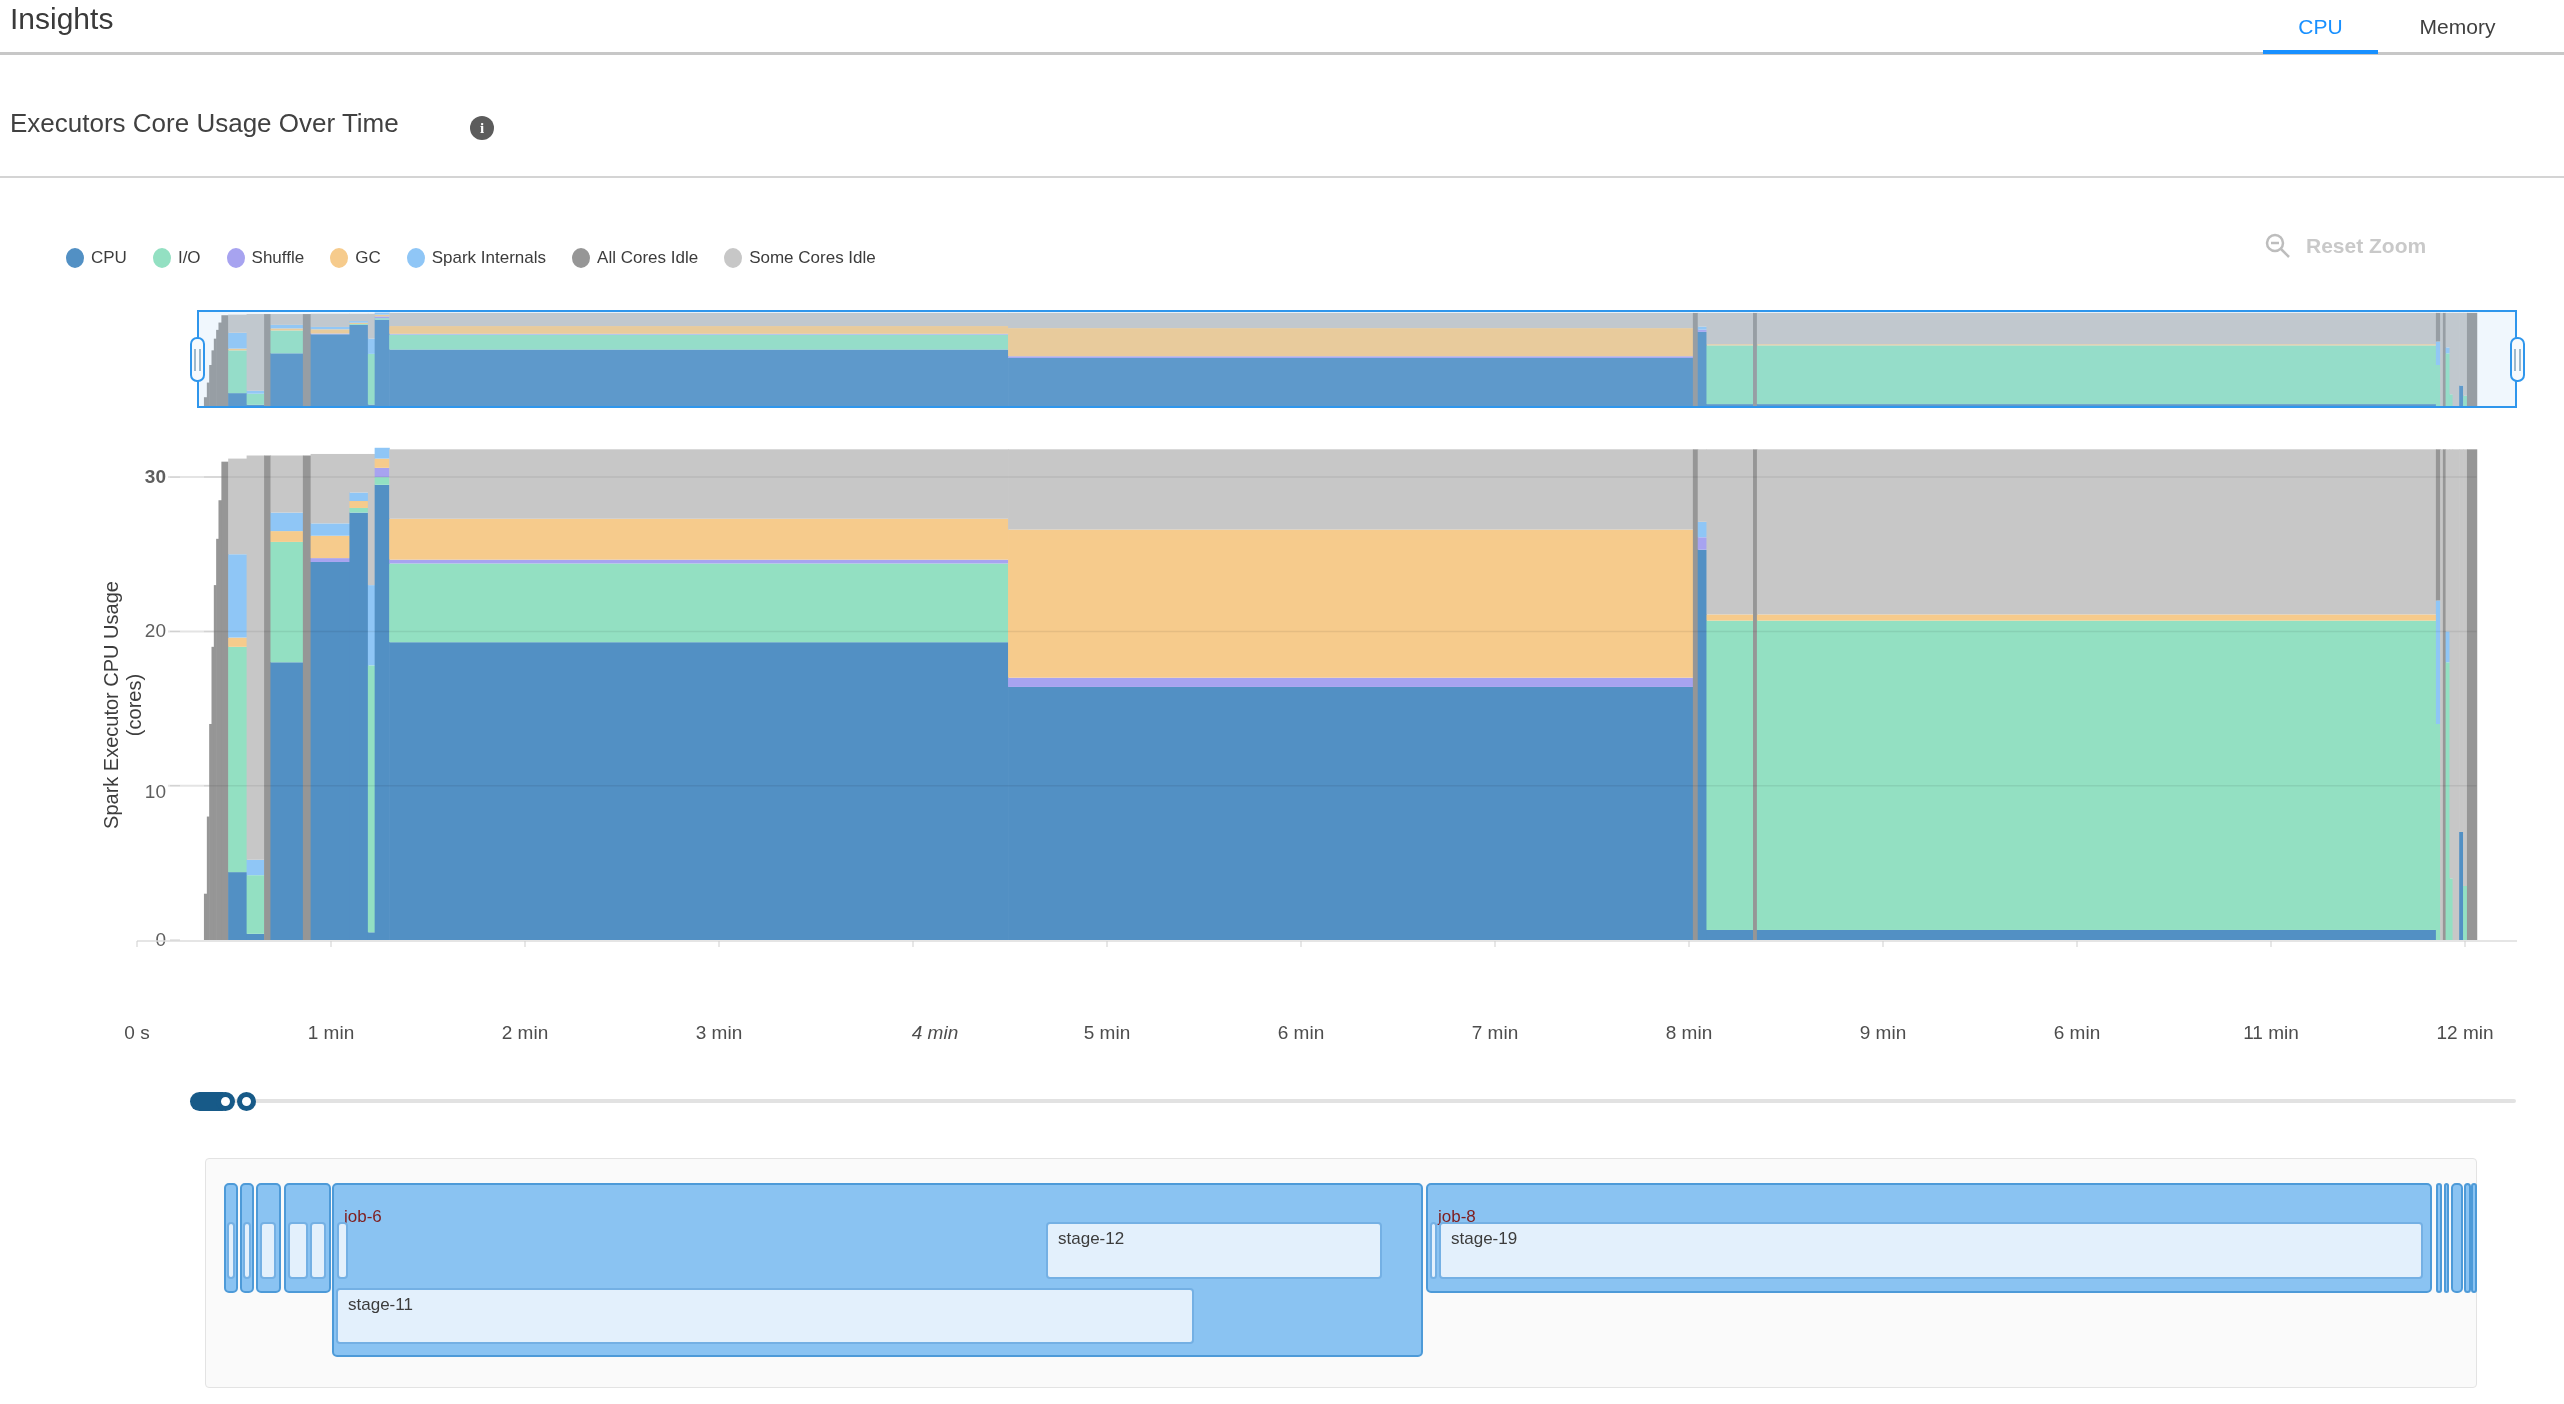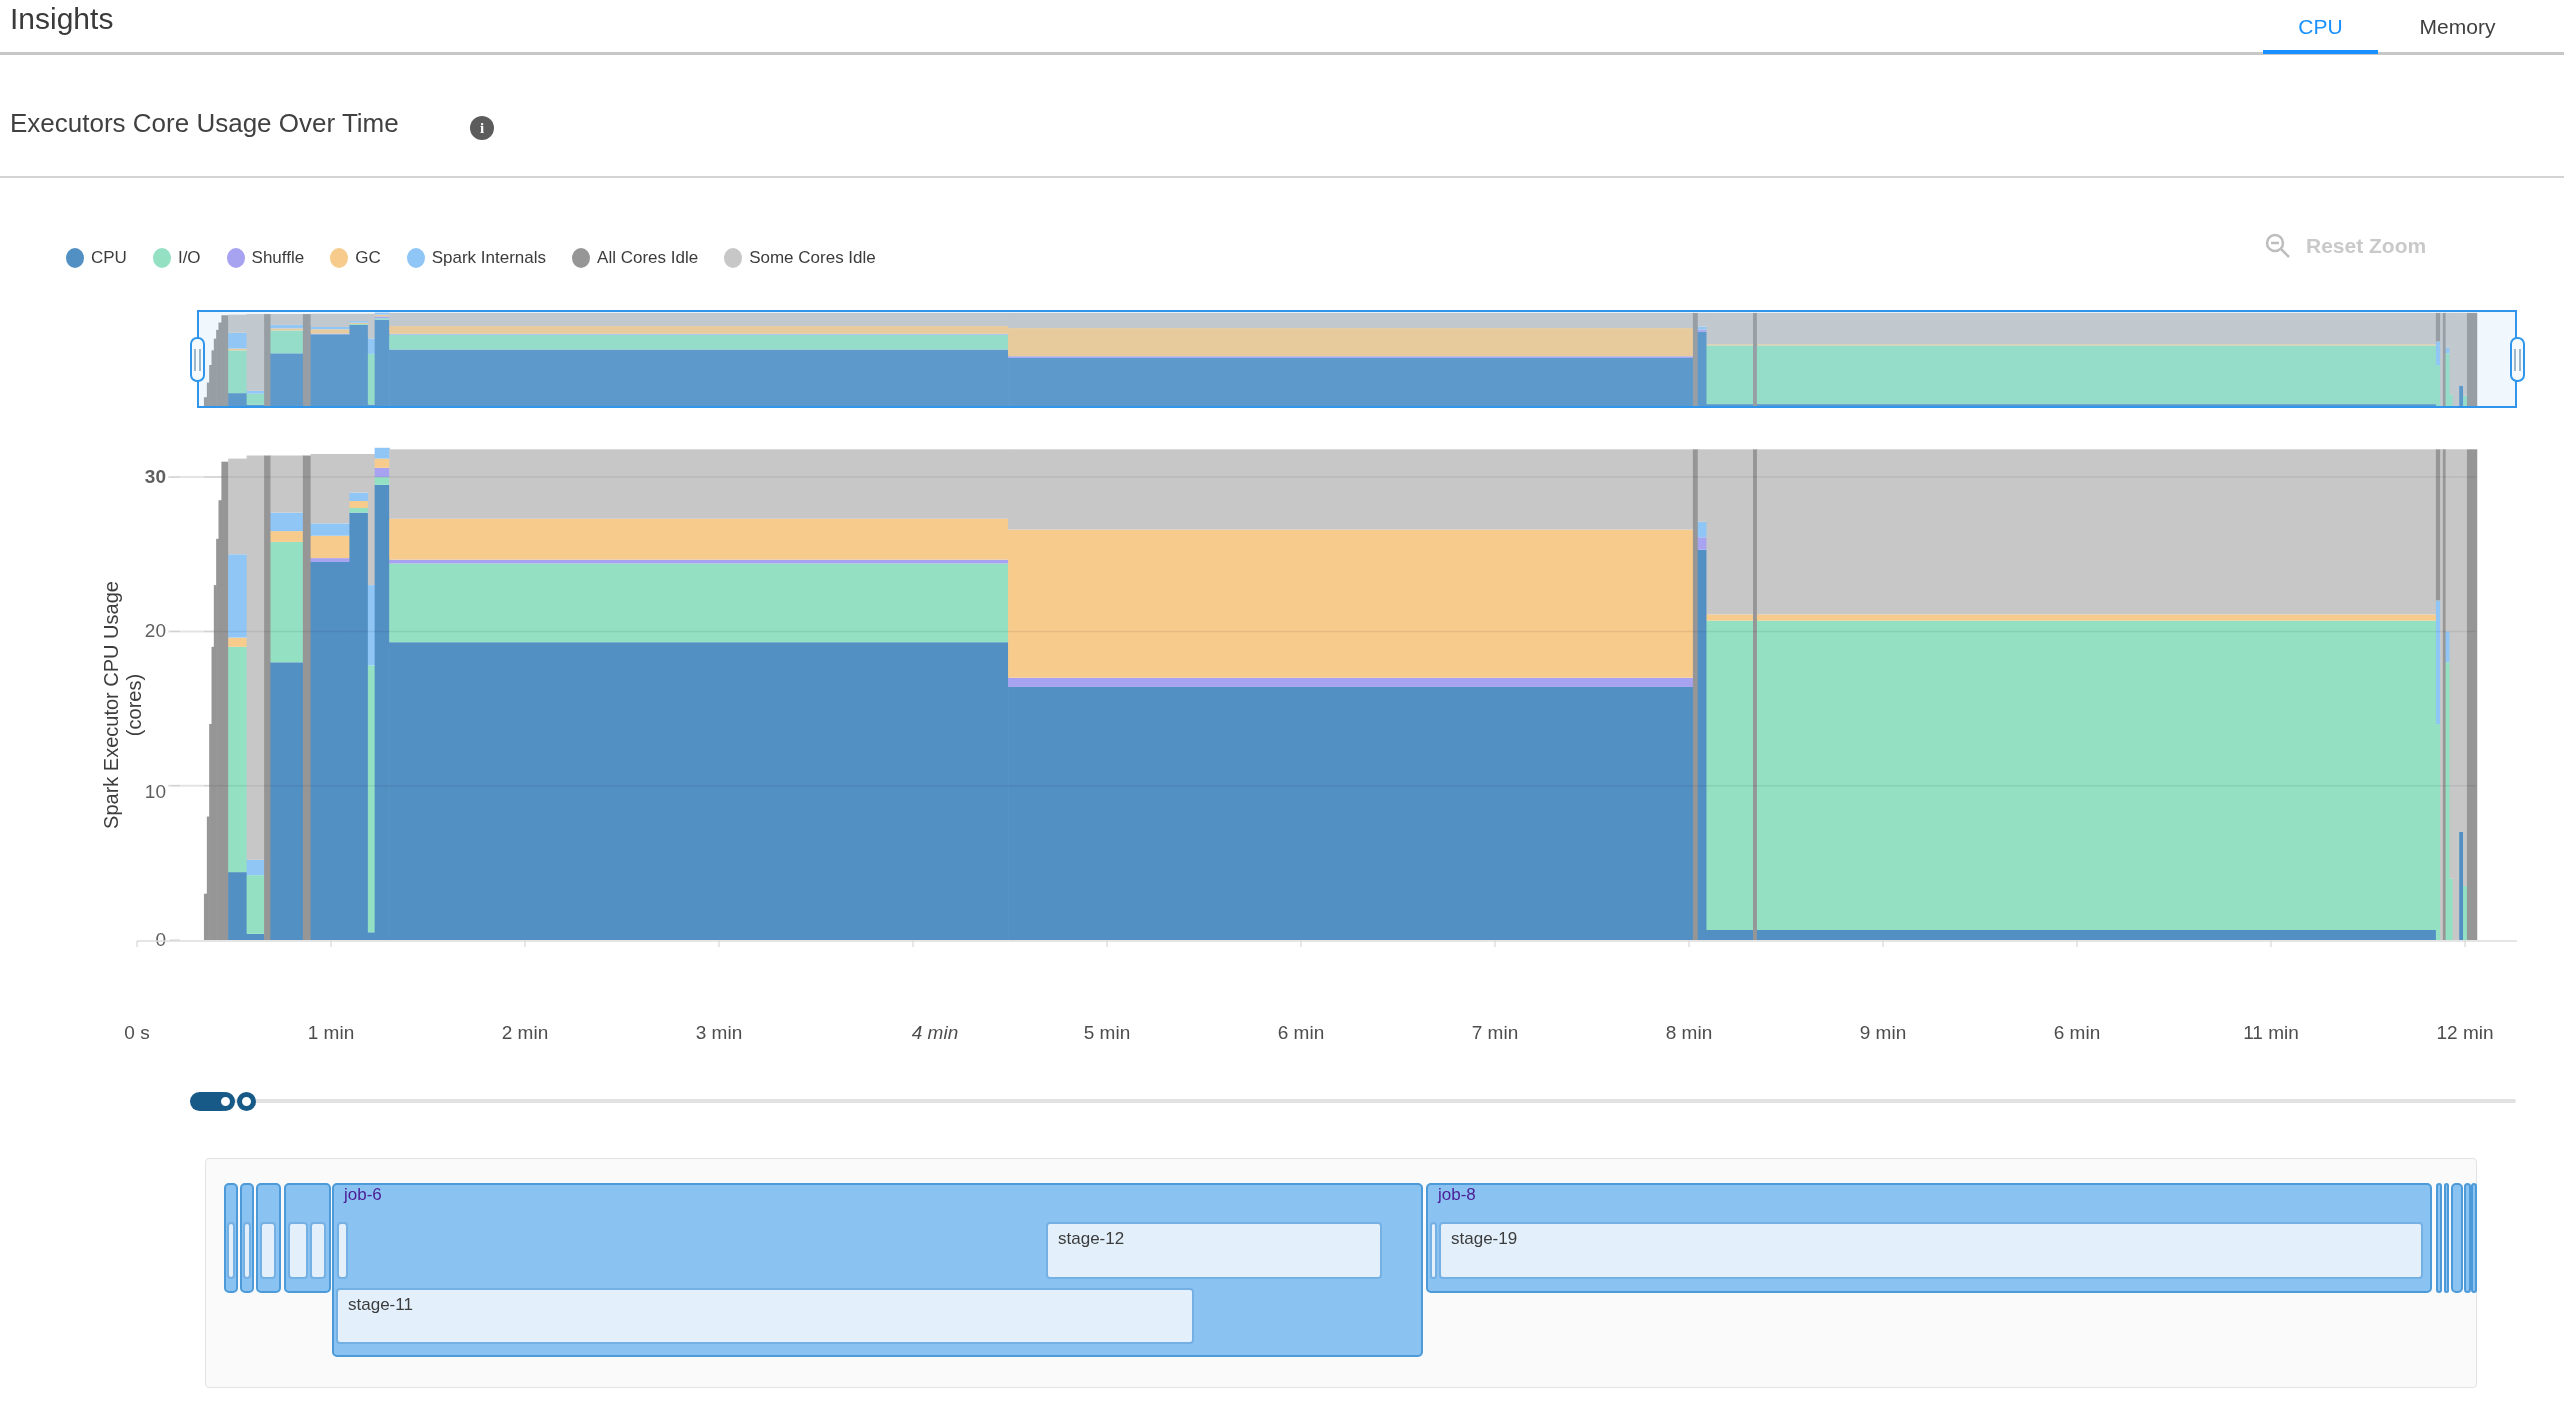--- a/index.html
+++ b/index.html
@@ -38,21 +38,21 @@
   .y-title{left:-122px;top:682px;width:300px;text-align:center;font-size:20px;color:#3d3d3d;
            transform:rotate(-90deg);transform-origin:center;left:-27px;}
   
   .slider-track{left:190px;top:1099px;width:2326px;height:4px;background:#e2e2e2;border-radius:2px;}
   .slider-fill{left:190px;top:1092px;width:42px;height:19px;background:#175a88;border-radius:10px;cursor:pointer;}
   .slider-handle{top:1092px;width:19px;height:19px;border-radius:50%;background:#fff;border:5px solid #175a88;
                  box-sizing:border-box;cursor:pointer;}
   
   #jobs-panel{left:205px;top:1158px;width:2272px;height:230px;background:#fafafa;border:1px solid #e3e3e3;border-radius:4px;box-sizing:border-box;}
   .job-bar{background:#8ac3f2;border:2px solid #4d9ad8;border-radius:5px;box-sizing:border-box;cursor:pointer;}
-  .job-label{font-size:17px;color:#4c1d95;padding:0 0 0 10px;white-space:nowrap;overflow:hidden;}
+  .job-label{font-size:17px;color:#7f1d1d;padding:22px 0 0 10px;white-space:nowrap;overflow:hidden;}
   .stage-bar{background:#e3f0fc;border:2px solid #74b0e4;border-radius:4px;box-sizing:border-box;cursor:pointer;}
   .stage-label{font-size:17px;color:#3c3c3c;padding:5px 0 0 10px;white-space:nowrap;overflow:hidden;}
   svg{position:absolute;}
 </style>
 </head>
 <body>
 
 <div id="app">
 
   <div class="abs page-title">Insights</div>

